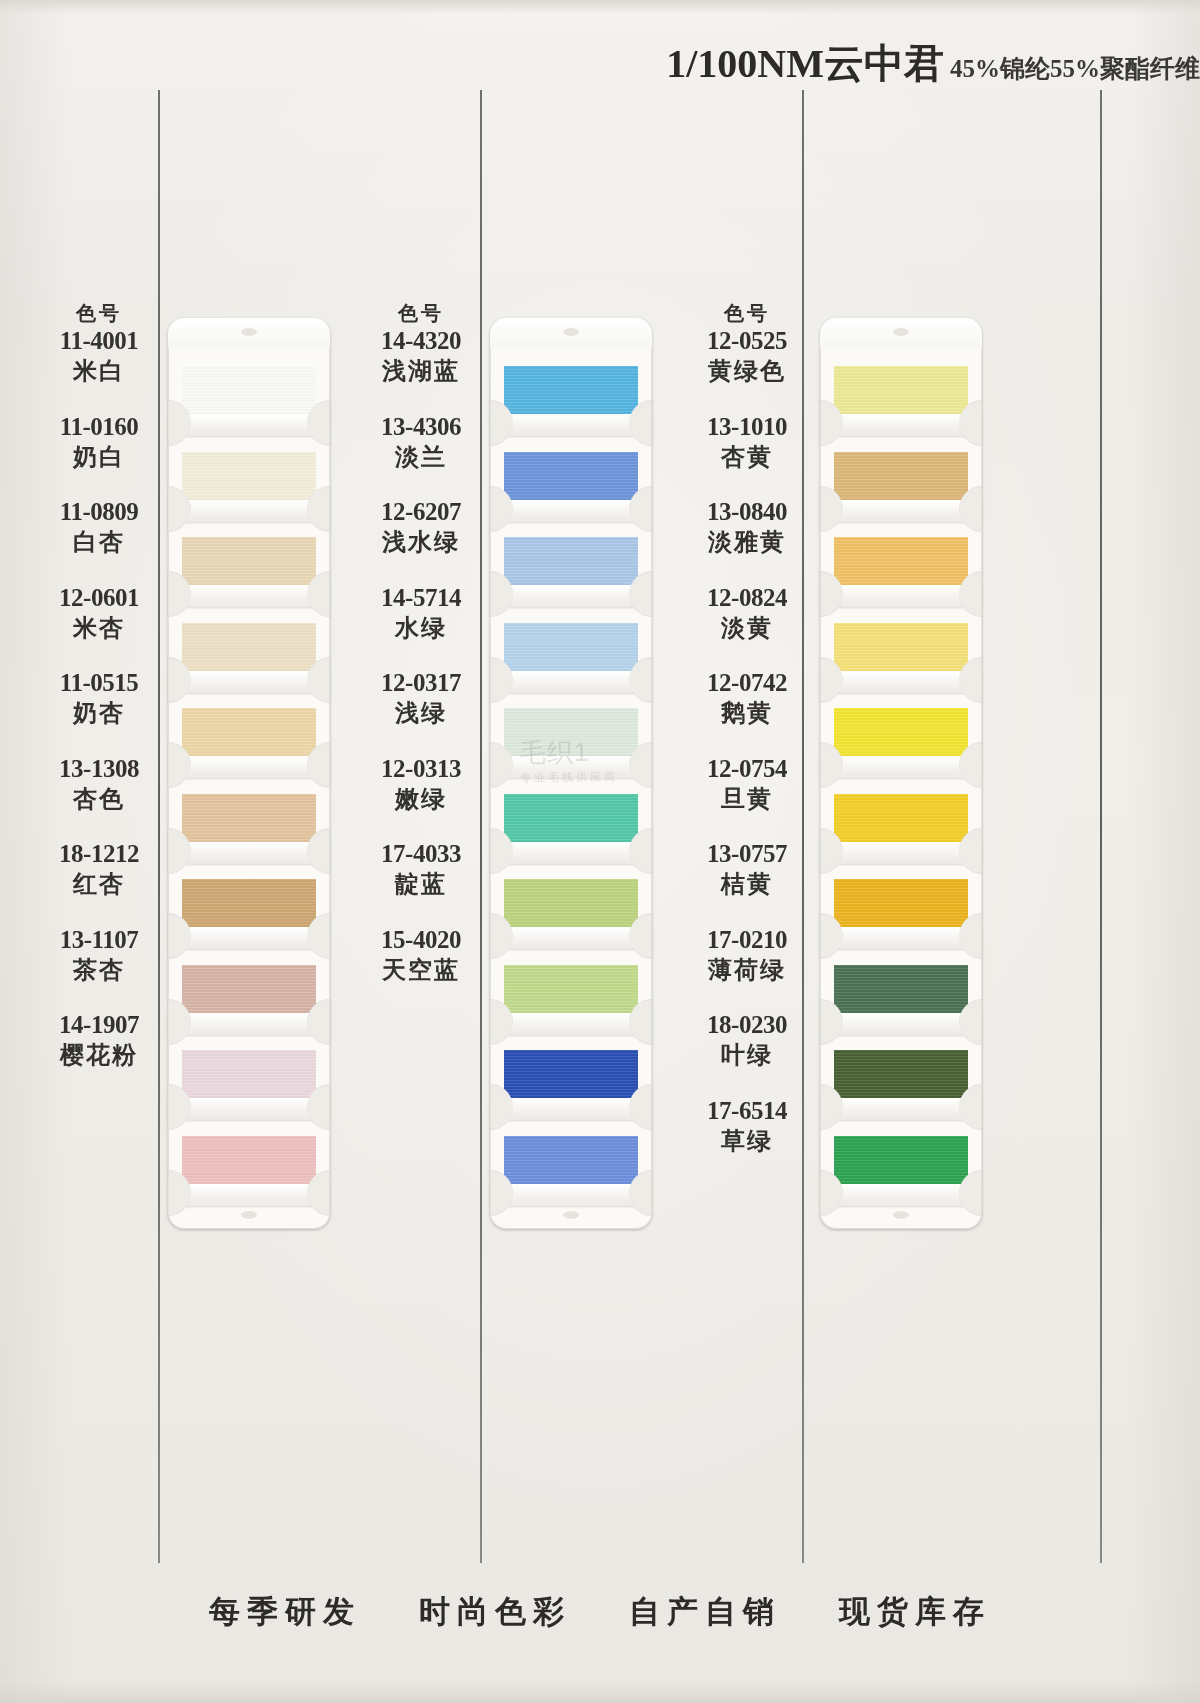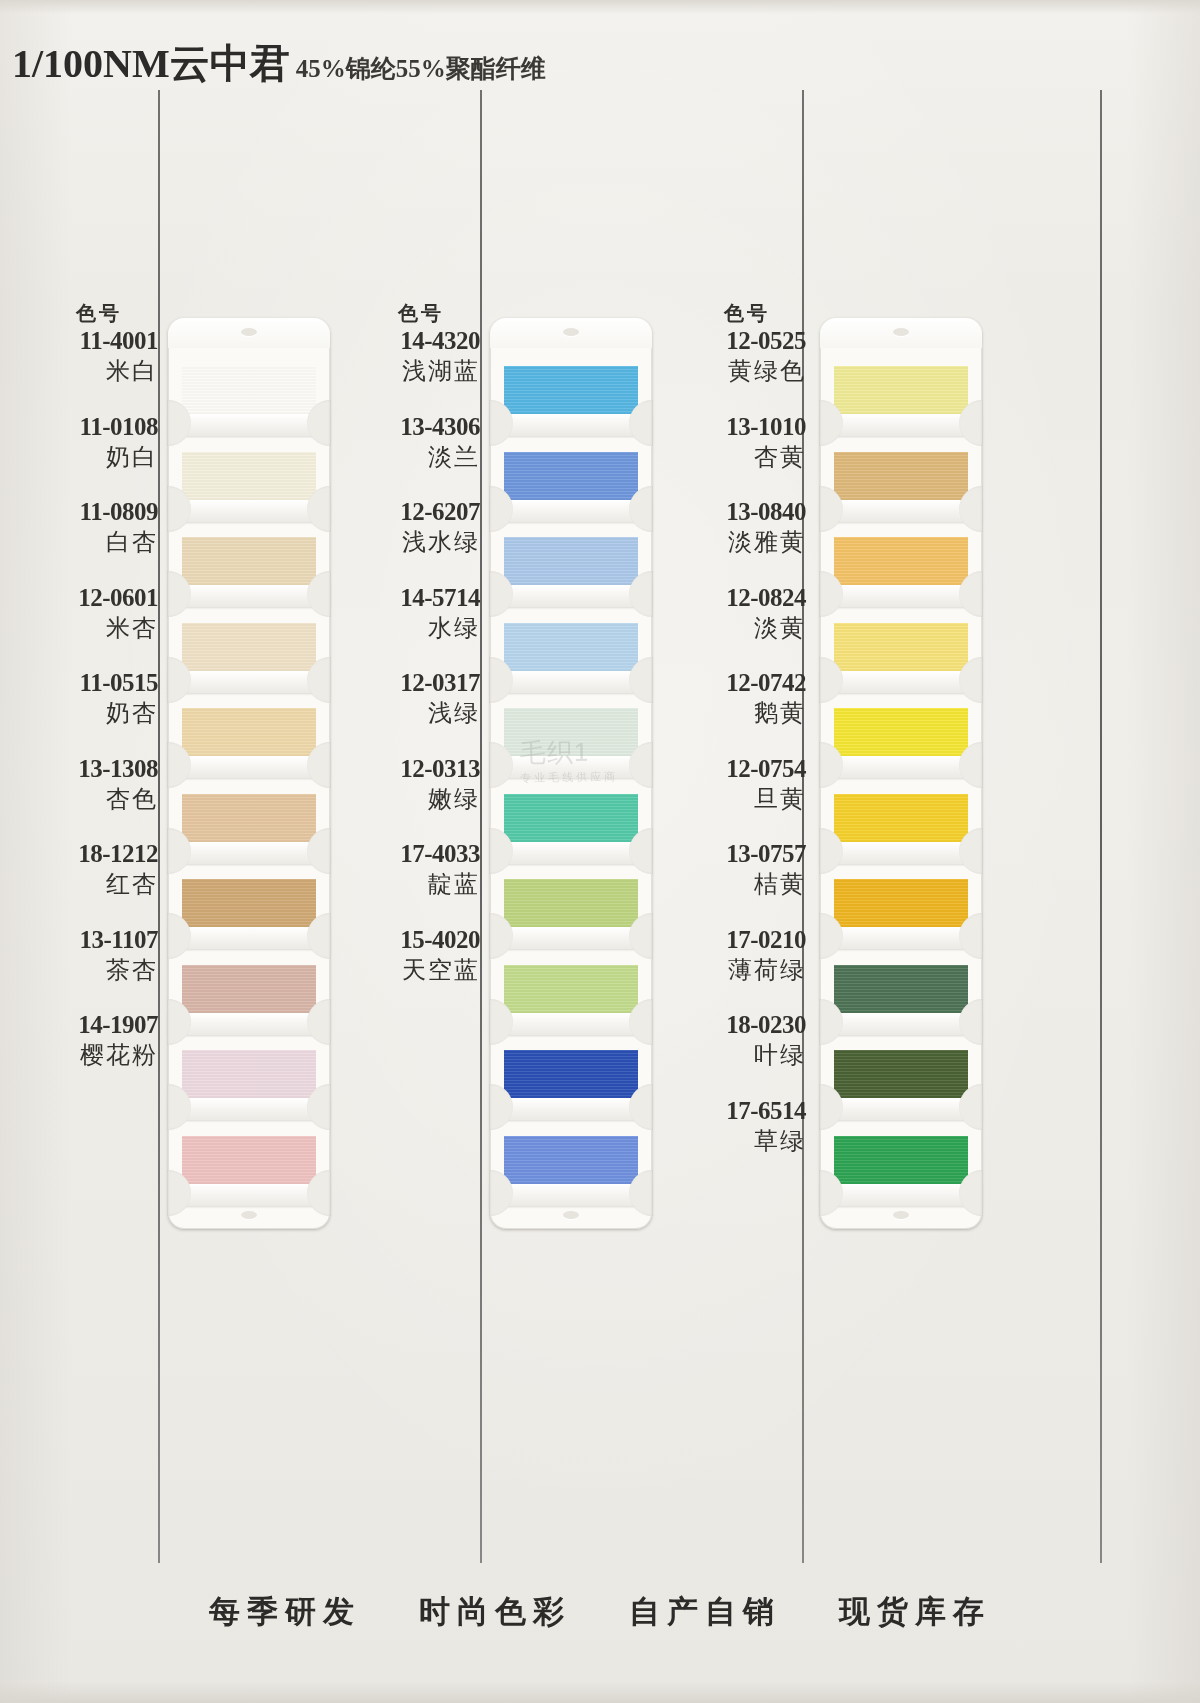--- a/index.html
+++ b/index.html
@@ -28,21 +28,21 @@
     background:linear-gradient(180deg,#dcd9d2 0%, rgba(238,236,231,0) 100%);
   }
   .edge-bottom{
     position:absolute;left:0;right:0;bottom:0;height:22px;
     background:linear-gradient(0deg,#d9d6cf 0%, rgba(238,236,231,0) 100%);
   }
 
   
   .header{
     position:absolute;top:36px;left:12px;right:0;
-    text-align:left;
+    text-align:right;
     white-space:nowrap;
   }
   .title-main{
     font-family:"Liberation Serif", serif;
     font-size:40px;font-weight:700;color:#2c2b29;
     letter-spacing:0px;
     vertical-align:baseline;
   }
   .title-sub{
     font-family:"Liberation Serif", serif;
@@ -73,35 +73,35 @@
     letter-spacing:3px;
   }
   .c1 .col-head{left:40px;}
   .c2 .col-head{left:40px;}
   .c3 .col-head{left:44px;}
 
   
   .labels{position:absolute;top:26px;left:0;width:160px;}
   .lab{
     height:85.5px;
-    text-align:right;
+    text-align:center;
     width:118px;
     margin-left:40px;
   }
   .c3 .lab{margin-left:44px;}
   .lab .code{
     display:block;
     font-size:25px;font-weight:700;color:#33322f;
     line-height:30px;
     font-family:"Liberation Serif", serif;
     letter-spacing:-0.5px;
   }
   .lab .name{
     display:block;
-    font-size:24px;font-weight:400;color:#33322f;
+    font-size:24px;font-weight:700;color:#33322f;
     line-height:30px;
     letter-spacing:2px;
     font-family:"Liberation Serif", serif;
   }
 
   
   .bobbins{
     position:absolute;top:18px;left:168px;width:162px;
   }
   .c3 .bobbins{left:176px;}
@@ -195,21 +195,21 @@
 <div class="vrule vr4"></div>
 
 <div class="col c1" id="col-0">
   <div class="col-head">色号</div>
   <div class="labels">
       <div class="lab">
         <span class="code">11-4001</span>
         <span class="name">米白</span>
       </div>
       <div class="lab">
-        <span class="code">11-0108</span>
+        <span class="code">11-0160</span>
         <span class="name">奶白</span>
       </div>
       <div class="lab">
         <span class="code">11-0809</span>
         <span class="name">白杏</span>
       </div>
       <div class="lab">
         <span class="code">12-0601</span>
         <span class="name">米杏</span>
       </div>

